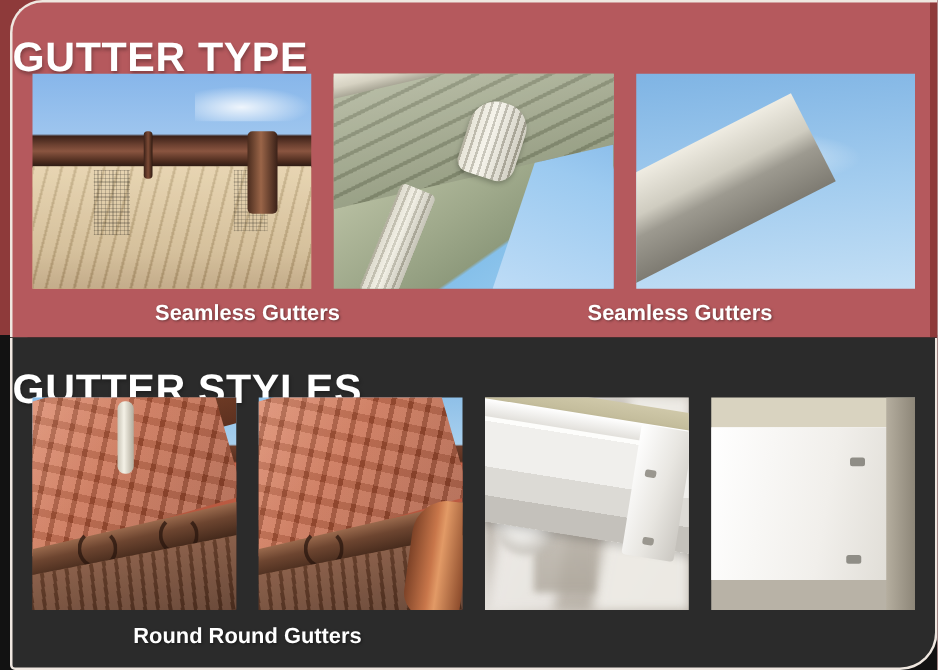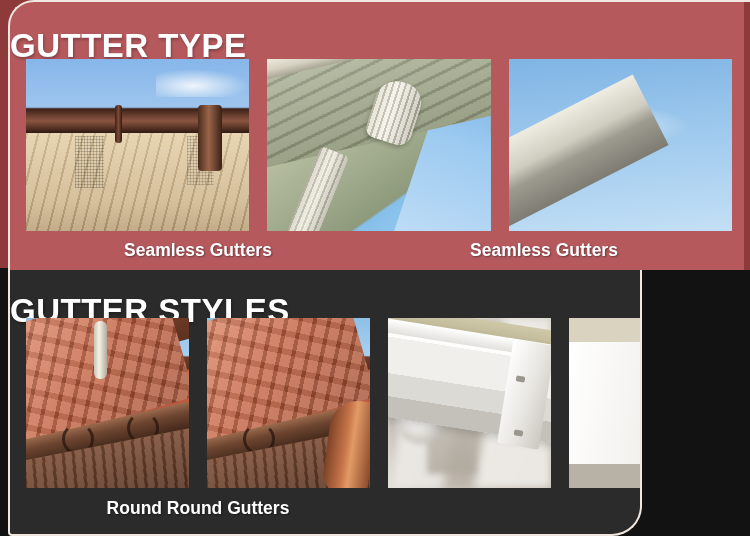--- a/index.html
+++ b/index.html
@@ -55,21 +55,21 @@
     right:0; top:0; bottom:0;
     width:6px;
     background:#8e3a3a;
   }
 
   
   .section-styles {
     position: absolute;
     left: 8px;
     top: 270px;
-    width: 634px;
+    width: 742px;
     height: 266px;
     background: #2b2b2b;
     border-bottom-left-radius: 4px;
     border-bottom-right-radius: 30px;
     box-sizing: border-box;
     border-left: 2px solid #efe7e0;
     border-bottom: 2px solid #efe7e0;
     border-right: 2px solid #efe7e0;
     z-index: 2;
     overflow: hidden;

